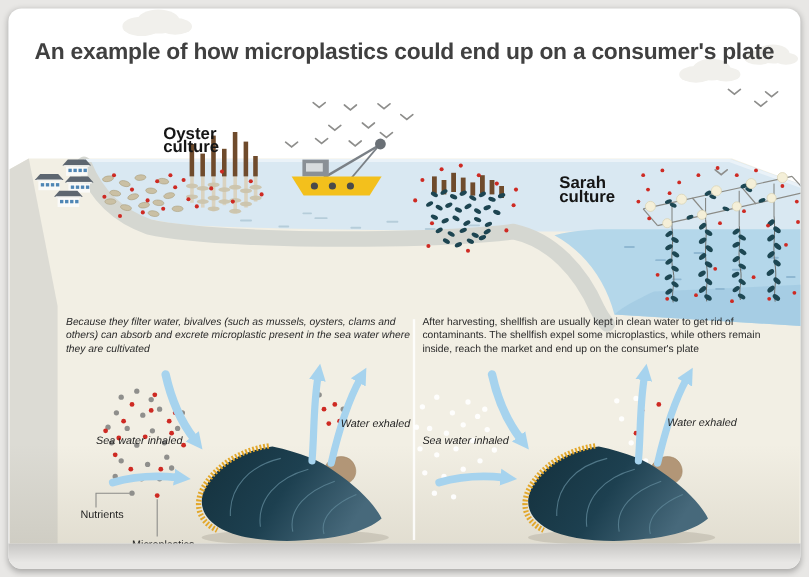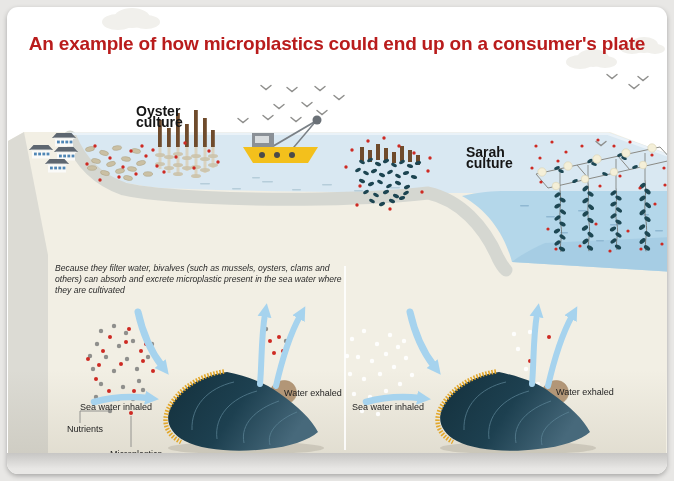--- a/index.html
+++ b/index.html
@@ -3,24 +3,24 @@
 <meta charset="utf-8">
 <style>
   html,body{margin:0;padding:0;background:#e8e7e5;}
   .stage{position:relative;width:674px;height:481px;background:#e8e7e5;
          font-family:"Liberation Sans",sans-serif;overflow:hidden;}
   .card{position:absolute;left:7px;top:7px;width:660px;height:467px;background:#ffffff;
         border-radius:11px;box-shadow:0 2px 5px rgba(0,0,0,.28);overflow:hidden;}
   svg.scene{position:absolute;left:-7px;top:-7px;}
   .label{position:absolute;color:#1c1c1c;pointer-events:none;}
   .title{left:0;right:0;top:33px;text-align:center;font-size:19px;font-weight:bold;
-         letter-spacing:-0.2px;color:#b91c1c;}
+         letter-spacing:-0.2px;color:#404040;}
   .scene-label{font-size:14px;font-weight:bold;line-height:10.5px;white-space:pre-line;color:#151515;}
   .desc{font-size:8.6px;line-height:11px;color:#2a2a2a;}
-  .ital{font-size:9px;color:#1f1f1f;margin-top:40px;}
+  .ital{font-style:italic;font-size:9px;color:#1f1f1f;}
   .ptr{font-size:9px;color:#1f1f1f;}
   .divider{position:absolute;left:344px;top:266px;width:2px;height:184px;background:rgba(255,255,255,.85);}
   .srcbar{position:absolute;left:7px;top:453px;width:660px;height:21px;
           border-radius:0 0 11px 11px;background:linear-gradient(180deg,#c7c6c4,#e8e7e5 75%);}
   .sources{position:absolute;right:18px;top:459px;font-size:7.4px;color:#333333;}
 </style>
 </head>
 <body>
 
 <div class="stage">
@@ -488,20 +488,21 @@
   </div>
 
   <div class="label title">An example of how microplastics could end up on a consumer's plate</div>
 
   <div class="label scene-label" style="left:136px;top:106px;">Oyster
 culture</div>
   <div class="label scene-label" style="left:466px;top:147px;">Sarah
 culture</div>
 
   <div class="label desc" style="left:55px;top:263px;width:288px;font-style:italic;">Because they filter water, bivalves (such as mussels, oysters, clams and others) can absorb and excrete microplastic present in the sea water where they are cultivated</div>
+  <div class="label desc" style="left:352px;top:263px;width:298px;">After harvesting, shellfish are usually kept in clean water to get rid of contaminants. The shellfish expel some microplastics, while others remain inside, reach the market and end up on the consumer's plate</div>
 
   <div class="divider"></div>
 
   <div class="label ital" style="left:80px;top:362px;">Sea water inhaled</div>
   <div class="label ital" style="left:284px;top:348px;">Water exhaled</div>
   <div class="label ptr" style="left:55px;top:424px;padding-left:12px;">Nutrients</div>
   <div class="label ptr" style="left:110px;top:449px;">Microplastics</div>
 
   <div class="label ital" style="left:352px;top:362px;">Sea water inhaled</div>
   <div class="label ital" style="left:556px;top:347px;">Water exhaled</div>

